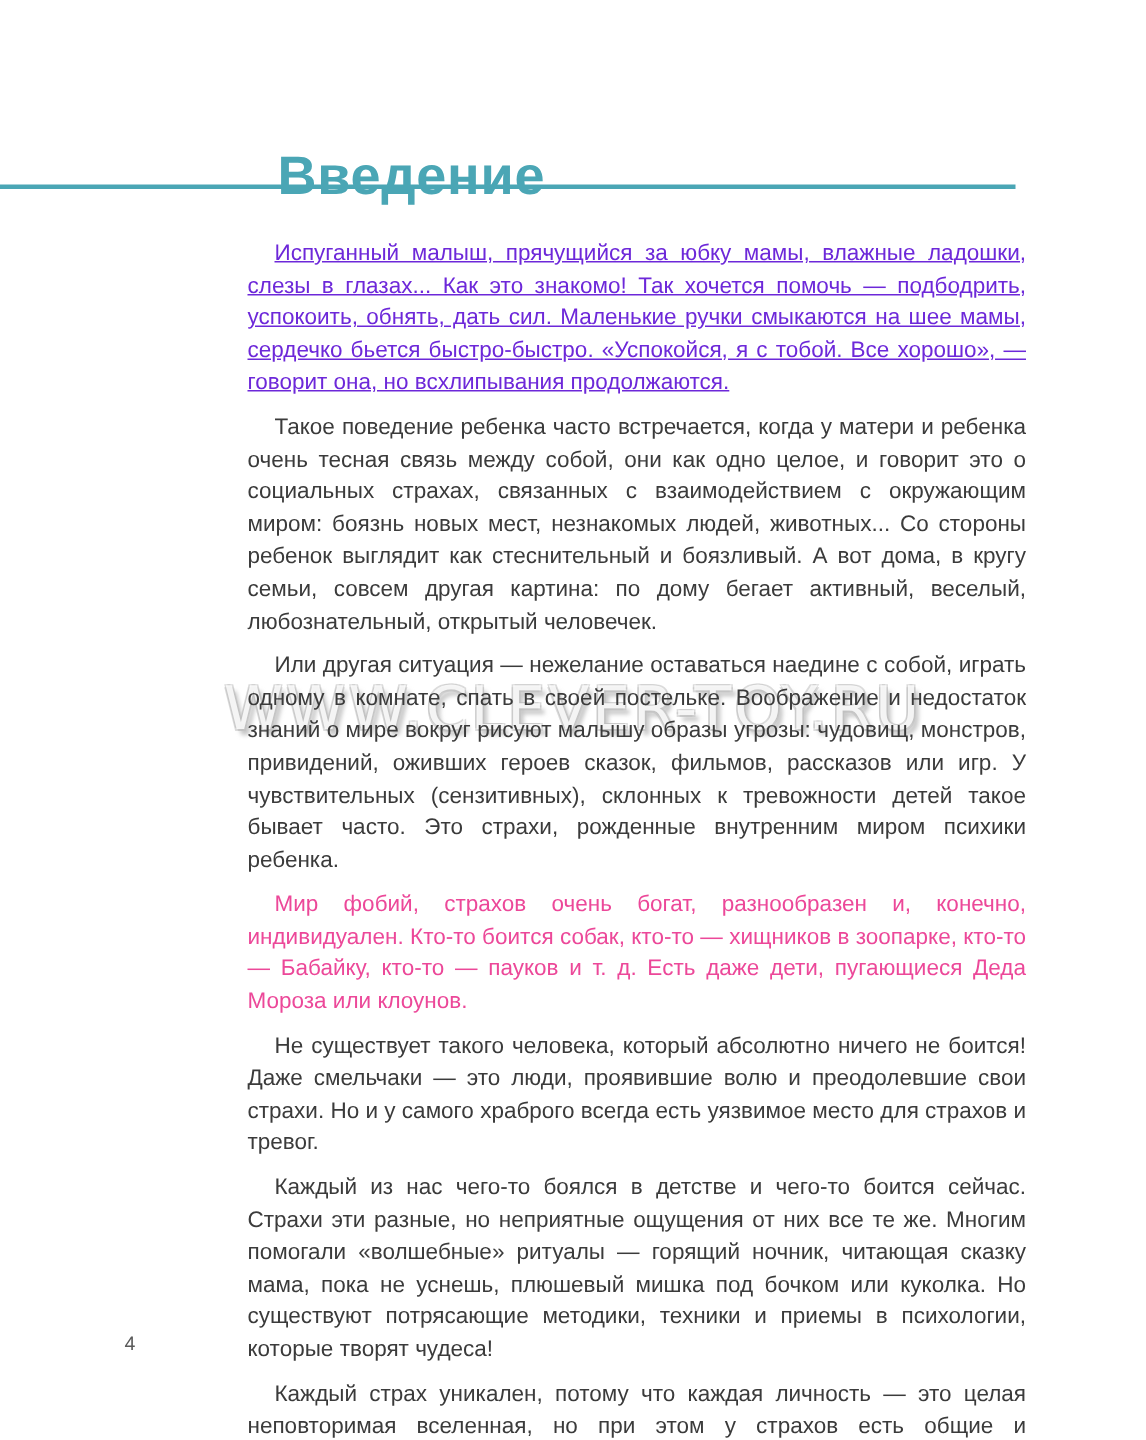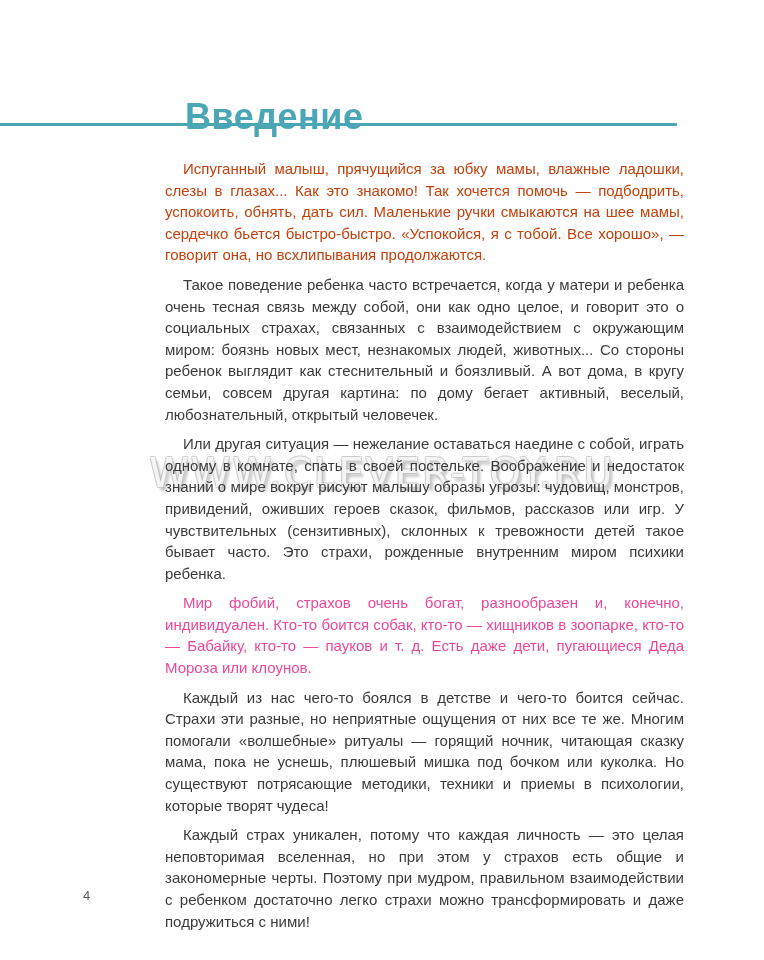--- a/index.html
+++ b/index.html
@@ -78,23 +78,24 @@
 
 <div class="page">
 
   <div class="watermark">WWW.CLEVER-TOY.RU</div>
 
   <h1 class="chapter-title" style="color: rgb(74, 166, 181);">Введение</h1>
 
   <div class="title-rule" style="background: rgb(74, 166, 181);"></div>
 
   <div class="content">
-      <p class="para" style="color: #c2410c;"><span>Испуганный малыш, прячущийся за юбку мамы, влажные ладошки, слезы в глазах... Как это знакомо! Так хочется помочь — подбодрить, успокоить, обнять, дать сил. Маленькие ручки смыкаются на шее мамы, сердечко бьется быстро-быстро. «Успокойся, я с тобой. Все хорошо», — говорит она, но всхлипывания продолжаются.</span></p>
+      <p class="para" style="color: #6d28d9; text-decoration: underline;"><span>Испуганный малыш, прячущийся за юбку мамы, влажные ладошки, слезы в глазах... Как это знакомо! Так хочется помочь — подбодрить, успокоить, обнять, дать сил. Маленькие ручки смыкаются на шее мамы, сердечко бьется быстро-быстро. «Успокойся, я с тобой. Все хорошо», — говорит она, но всхлипывания продолжаются.</span></p>
       <p class="para" style="color: rgb(59, 59, 59);"><span>Такое поведение ребенка часто встречается, когда у матери и ребенка очень тесная связь между собой, они как одно целое, и говорит это о </span><span class="italic">социальных страхах</span><span>, связанных с взаимодействием с окружающим миром: боязнь новых мест, незнакомых людей, животных... Со стороны ребенок выглядит как стеснительный и боязливый. А вот дома, в кругу семьи, совсем другая картина: по дому бегает активный, веселый, любознательный, открытый человечек.</span></p>
       <p class="para" style="color: rgb(59, 59, 59);"><span>Или другая ситуация — нежелание оставаться наедине с собой, играть одному в комнате, спать в своей постельке. Воображение и недостаток знаний о мире вокруг рисуют малышу образы угрозы: чудовищ, монстров, привидений, оживших героев сказок, фильмов, рассказов или игр. У чувствительных (сензитивных), склонных к тревожности детей такое бывает часто. Это </span><span class="italic">страхи, рожденные внутренним миром психики</span><span> ребенка.</span></p>
       <p class="para" style="color: #ec4899;"><span>Мир фобий, страхов очень богат, разнообразен и, конечно, индивидуален. Кто-то боится собак, кто-то — хищников в зоопарке, кто-то — Бабайку, кто-то — пауков и т. д. Есть даже дети, пугающиеся Деда Мороза или клоунов.</span></p>
+      <p class="para" style="color: rgb(59, 59, 59);"><span>Не существует такого человека, который абсолютно ничего не боится! Даже смельчаки — это люди, проявившие волю и преодолевшие свои страхи. Но и у самого храброго всегда есть уязвимое место для страхов и тревог.</span></p>
       <p class="para" style="color: rgb(59, 59, 59);"><span>Каждый из нас чего-то боялся в детстве и чего-то боится сейчас. Страхи эти разные, но неприятные ощущения от них все те же. Многим помогали «волшебные» ритуалы — горящий ночник, читающая сказку мама, пока не уснешь, плюшевый мишка под бочком или куколка. Но существуют потрясающие методики, техники и приемы в психологии, которые творят чудеса!</span></p>
       <p class="para" style="color: rgb(59, 59, 59);"><span>Каждый страх уникален, потому что каждая личность — это целая неповторимая вселенная, но при этом у страхов есть общие и закономерные черты. Поэтому при мудром, правильном взаимодействии с ребенком достаточно легко страхи можно трансформировать и даже подружиться с ними!</span></p>
     </div>
 
   <div class="page-number">4</div>
 
 </div>
 
 </body></html>

